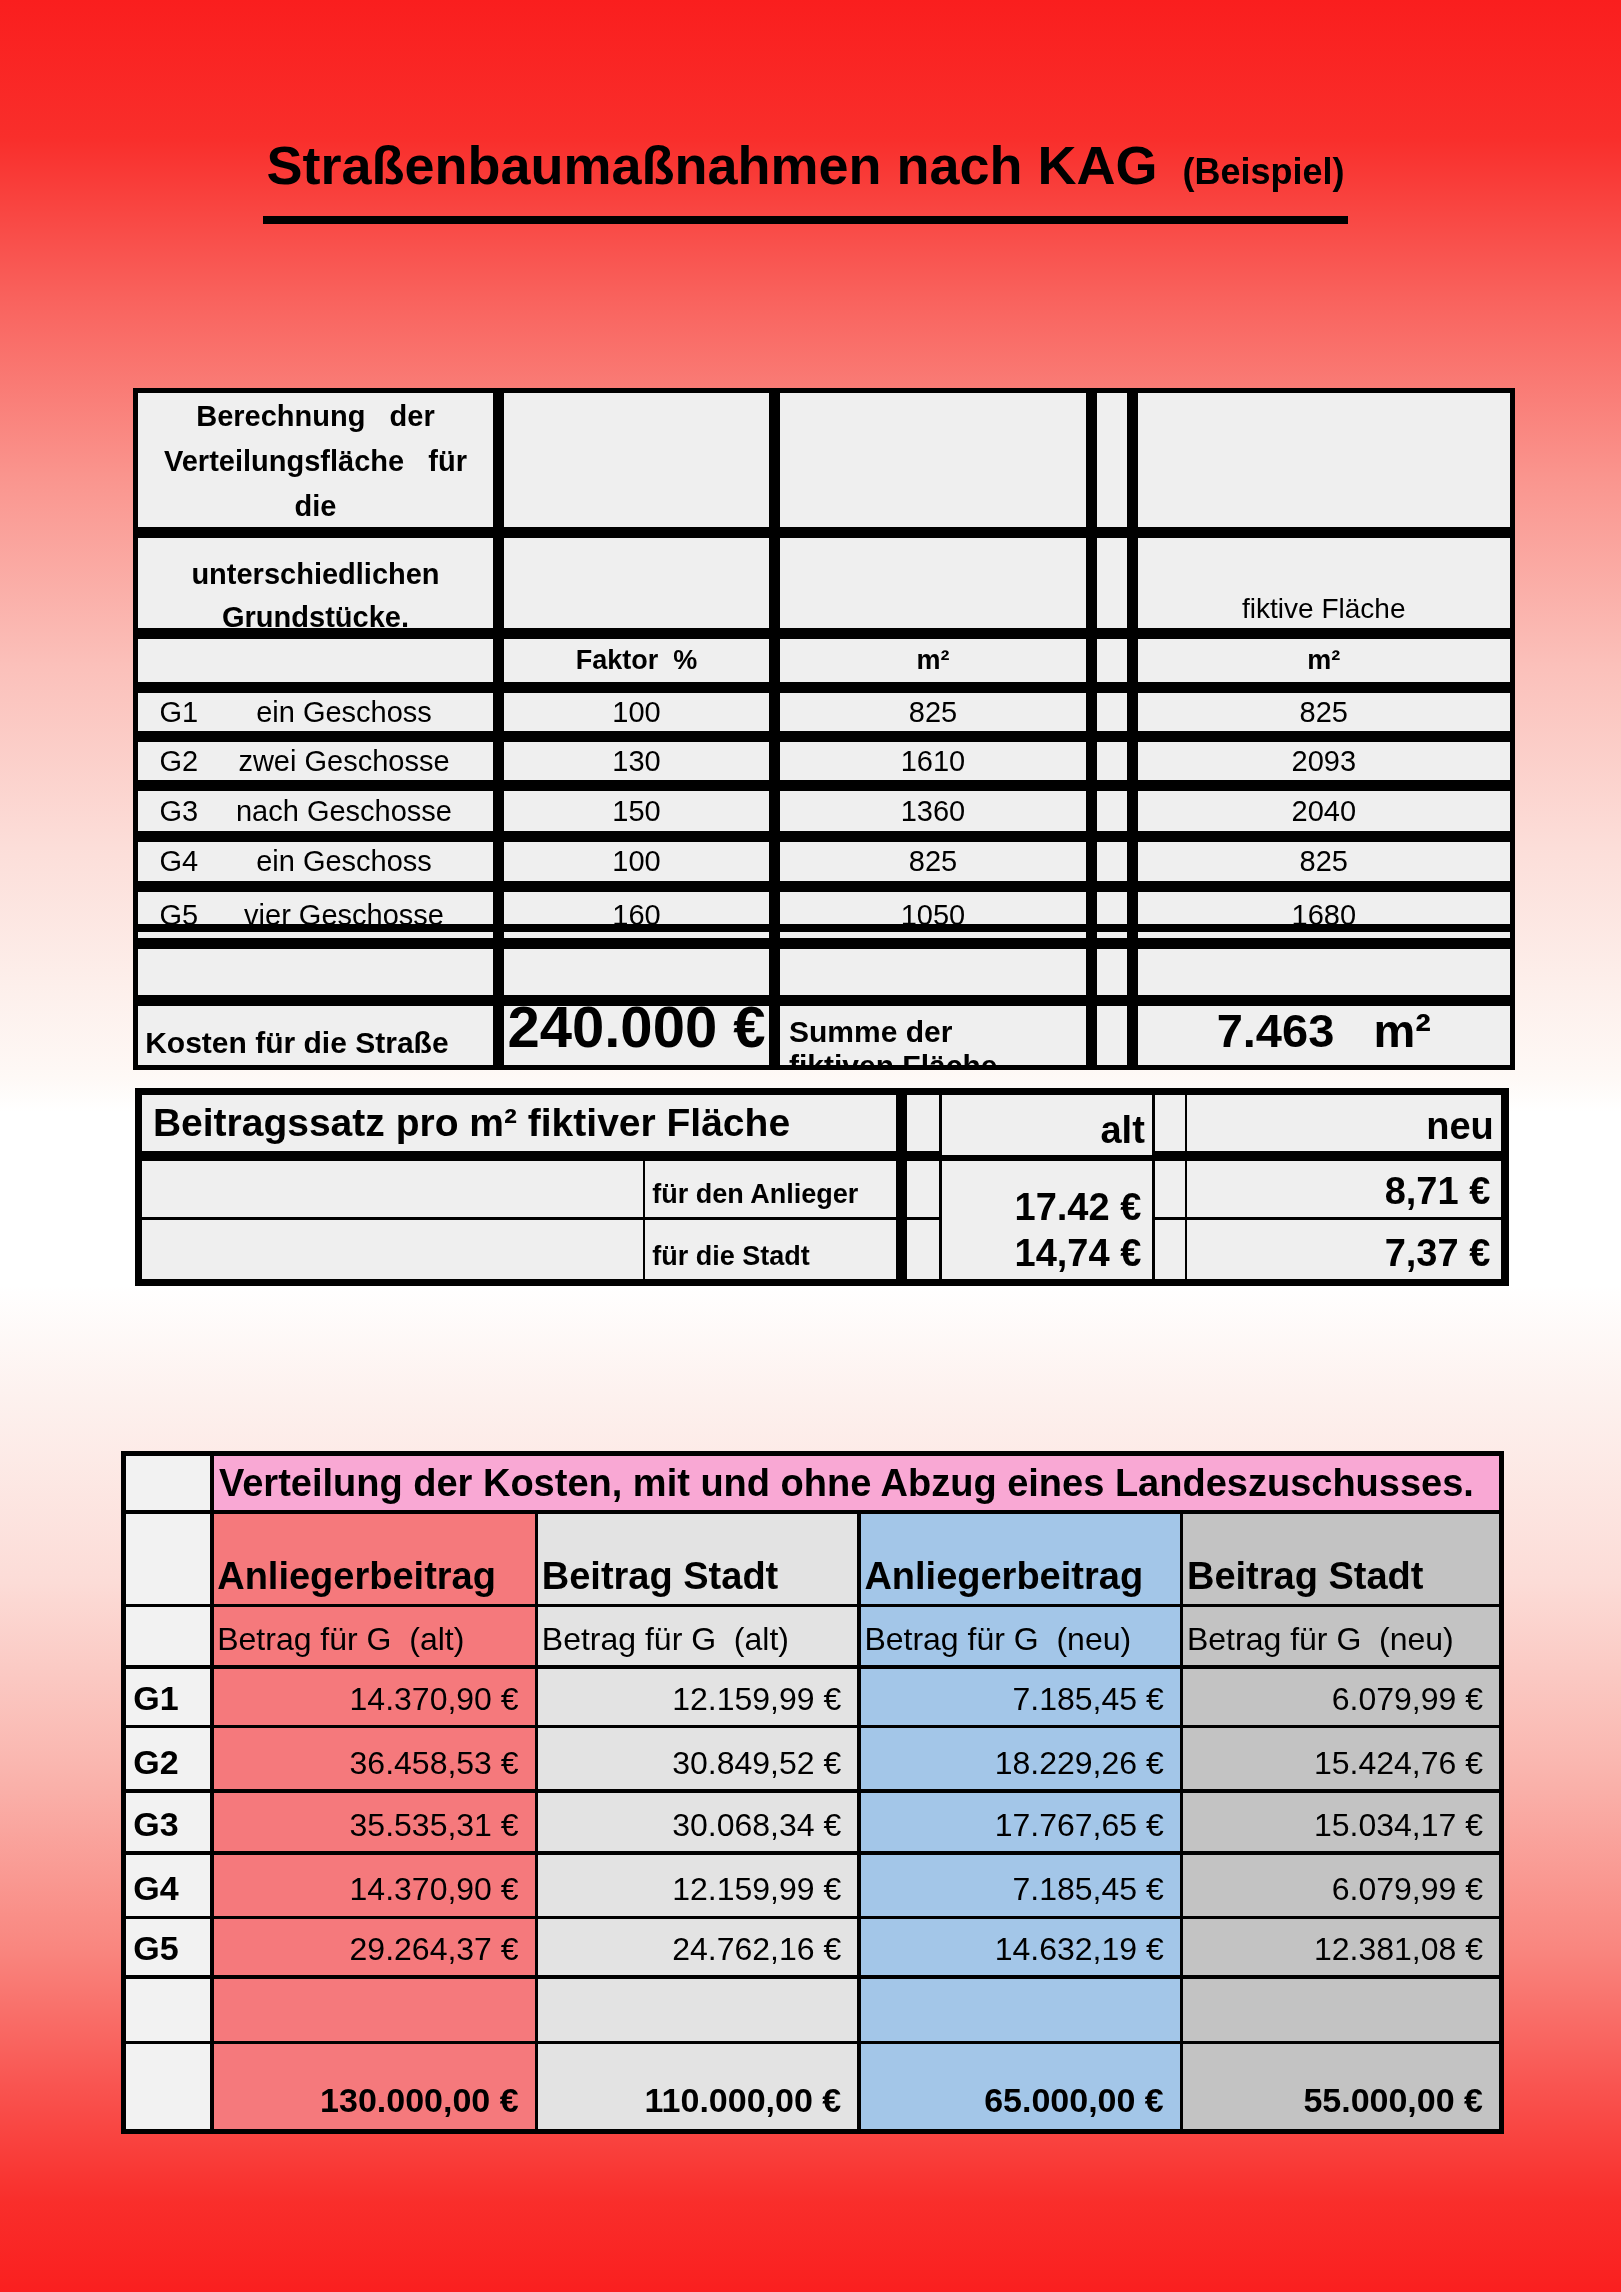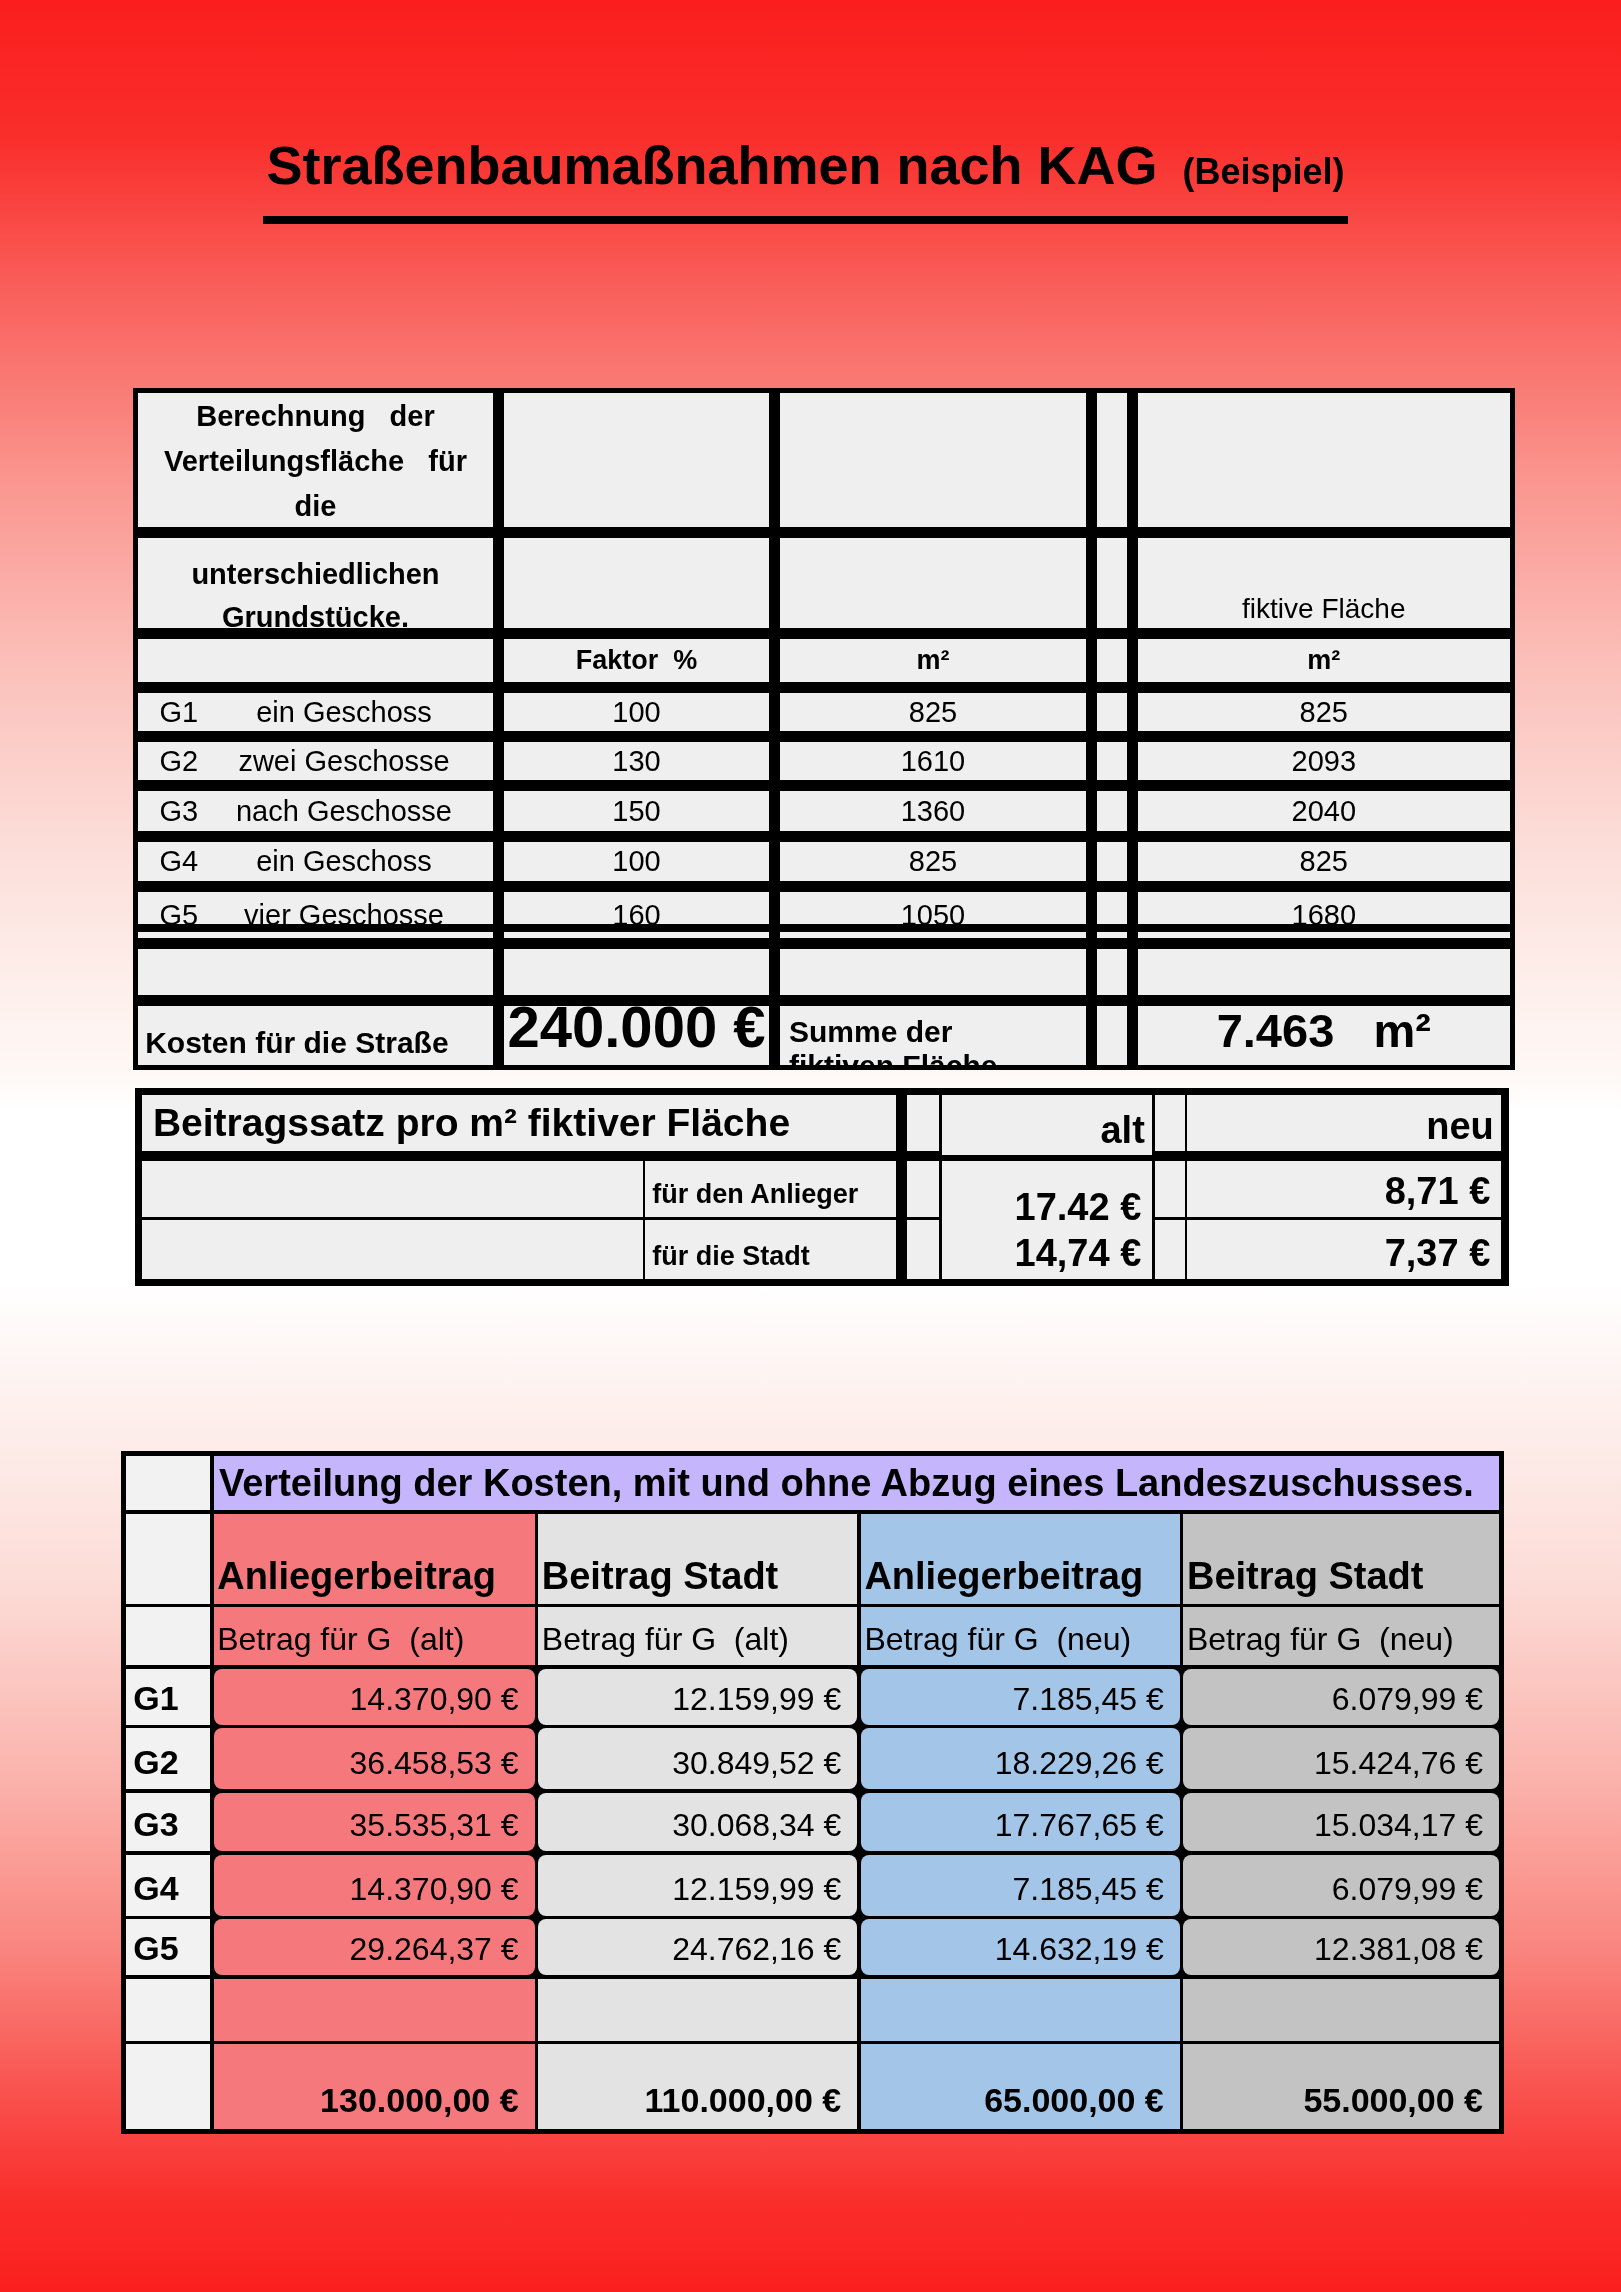--- a/index.html
+++ b/index.html
@@ -60,25 +60,25 @@
     background:#000; border:5.4px solid #000;
     display:grid; gap:3.6px;
     grid-template-columns:84px 321px 319px 319px 1fr;
     grid-template-rows:54px 90px 58px 56px 61px 58px 61px 56px 62px 1fr;
   }
   .t3 .c { overflow:hidden; }
   .t3-title { grid-column:2/6; display:flex; align-items:center; font-size:38px; font-weight:bold; padding-left:5.4px; white-space:nowrap; }
   .t3-colhead { display:flex; align-items:flex-end; font-size:38px; font-weight:bold; padding:0 0 5.4px 3.6px; white-space:nowrap; }
   .t3-subhead { display:flex; align-items:flex-end; font-size:32px; padding:0 0 7.2px 3.6px; white-space:pre; }
   .t3-gcode { display:flex; align-items:flex-end; font-size:34px; font-weight:bold; padding:0 0 7.2px 7.2px; }
-  .t3-val { display:flex; align-items:flex-end; justify-content:flex-end; font-size:32px; padding:0 16px 7.2px 0; white-space:nowrap;border-radius:8px; }
+  .t3-val { display:flex; align-items:flex-end; justify-content:flex-end; font-size:32px; padding:0 16px 7.2px 0; white-space:nowrap; }
   .t3-total { display:flex; align-items:flex-end; justify-content:flex-end; font-size:34px; font-weight:bold; padding:0 16px 9px 0; white-space:nowrap; }
 
   .bg-plain { background:#f2f2f2; }
-  .bg-cell  { background:#c4b5fd; }
+  .bg-cell  { background:#f9a8d4; }
   .bg-red   { background:#f5797c; }
   .bg-blue  { background:#a3c6e8; }
   .bg-lgray { background:#e3e3e3; }
   .bg-gray  { background:#c3c3c3; }
   .bg-dgray { background:#b2b2b2; }
   .bg-white { background:#fbfbfb; }
 </style>
 </head>
 <body>
 

